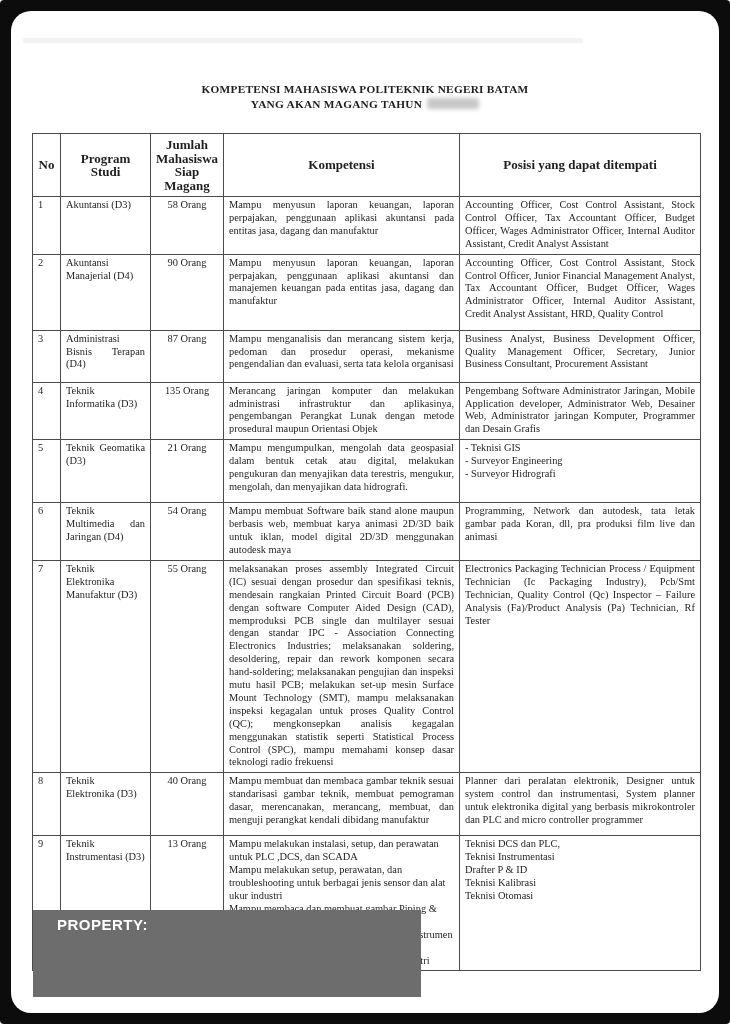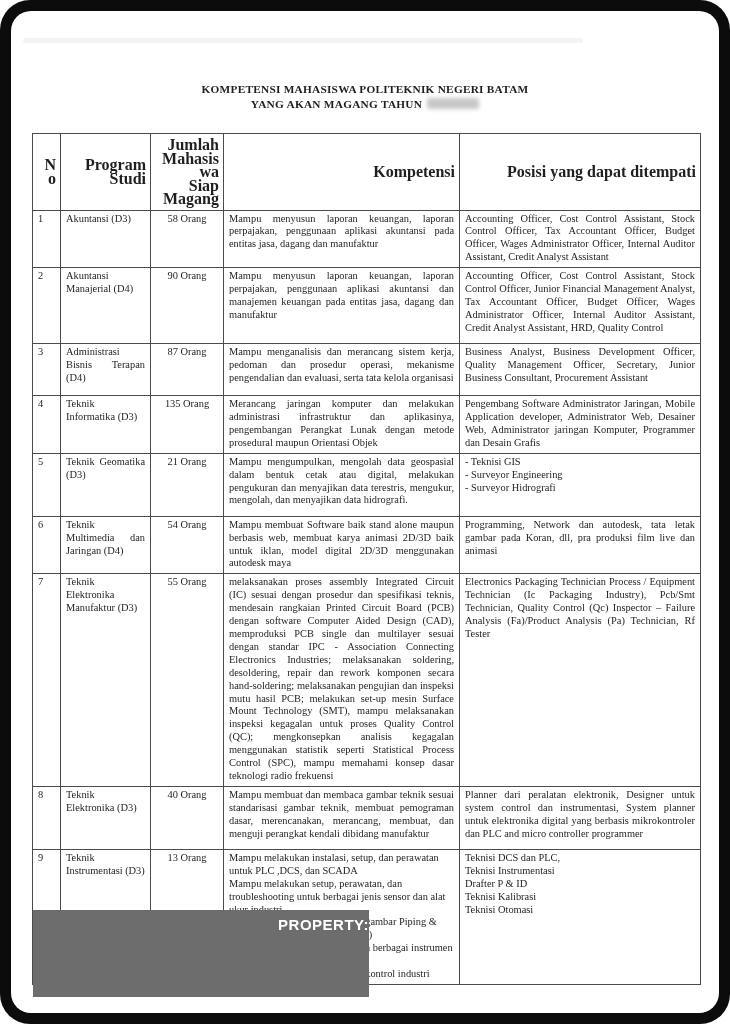--- a/index.html
+++ b/index.html
@@ -7,21 +7,21 @@
     --banner:#6d6d6d; --banner-text:#ffffff; --redact:#c7c7c7;
   }
   *{box-sizing:border-box;}
   html,body{margin:0;padding:0;}
   body{
     width:730px;height:1024px;overflow:hidden;background:#ffffff;
     font-family:"Liberation Serif", serif;color:var(--text);
   }
   .frame{
     position:absolute;left:0;top:0;width:730px;height:1024px;
-    background:var(--frame);border-radius:30px;
+    background:var(--frame);border-radius:4px;
   }
   .page{
     position:absolute;left:11px;top:11px;right:11px;bottom:11px;
     background:var(--page);border-radius:20px;overflow:hidden;
   }
   .scan-artifact{
     position:absolute;left:12px;top:27px;width:560px;height:5px;
     background:#f3f3f3;border-radius:2px;
   }
   .title{
@@ -37,34 +37,33 @@
     width:668px;margin:21px 0 0 21px;
     font-size:10.4px;line-height:12.9px;
   }
   table.comp{border:1.5px solid var(--border);}
   table.comp th, table.comp td{
     border:1px solid var(--border);
     padding:2px 5px 3px 5px;vertical-align:top;
     white-space:pre-line;word-wrap:break-word;
   }
   table.comp th{
-    vertical-align:middle;text-align:right;font-weight:bold;
-    font-size:16px;line-height:13.5px;padding:4px 4px;white-space:pre-line;
+    vertical-align:middle;text-align:center;font-weight:bold;
+    font-size:13px;line-height:13.5px;padding:4px 4px;white-space:pre-line;
   }
   td.c-no{text-align:left;padding-left:4px;}
   td.c-jml{text-align:center;}
   td.c-prog{text-align:justify;margin-top:28px;}
   td.c-komp, td.c-pos{text-align:justify;}
   td.plain{text-align:left;}
   .watermark{
-    position:absolute;left:22px;top:899px;width:336px;height:87px;
+    position:absolute;left:22px;top:899px;width:388px;height:87px;
     background:var(--banner);color:var(--banner-text);
     font-family:"Liberation Sans", sans-serif;font-weight:bold;
     padding:5px 0 0 24px;
-    text-align:right;
   }
   .wm-label{font-size:15px;letter-spacing:.5px;line-height:19px;}
   .wm-site{font-size:34px;letter-spacing:.5px;line-height:40px;margin-top:3px;}
 </style>
 </head>
 <body>
 
 <div class="frame">
   <div class="page">
 

